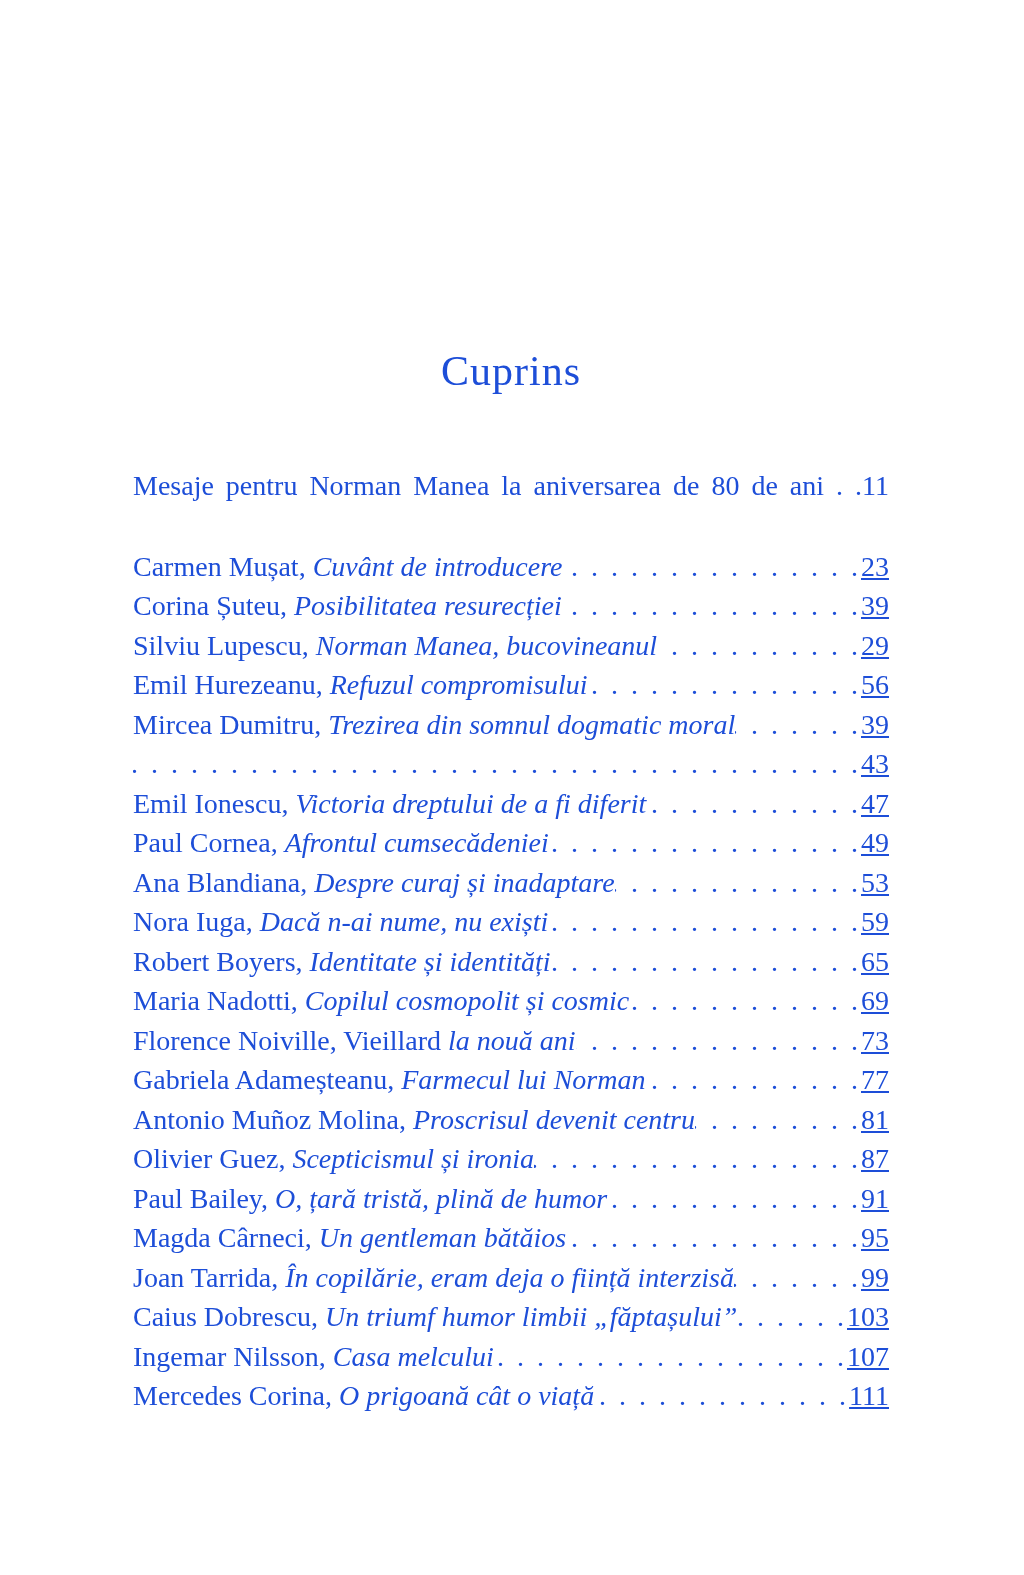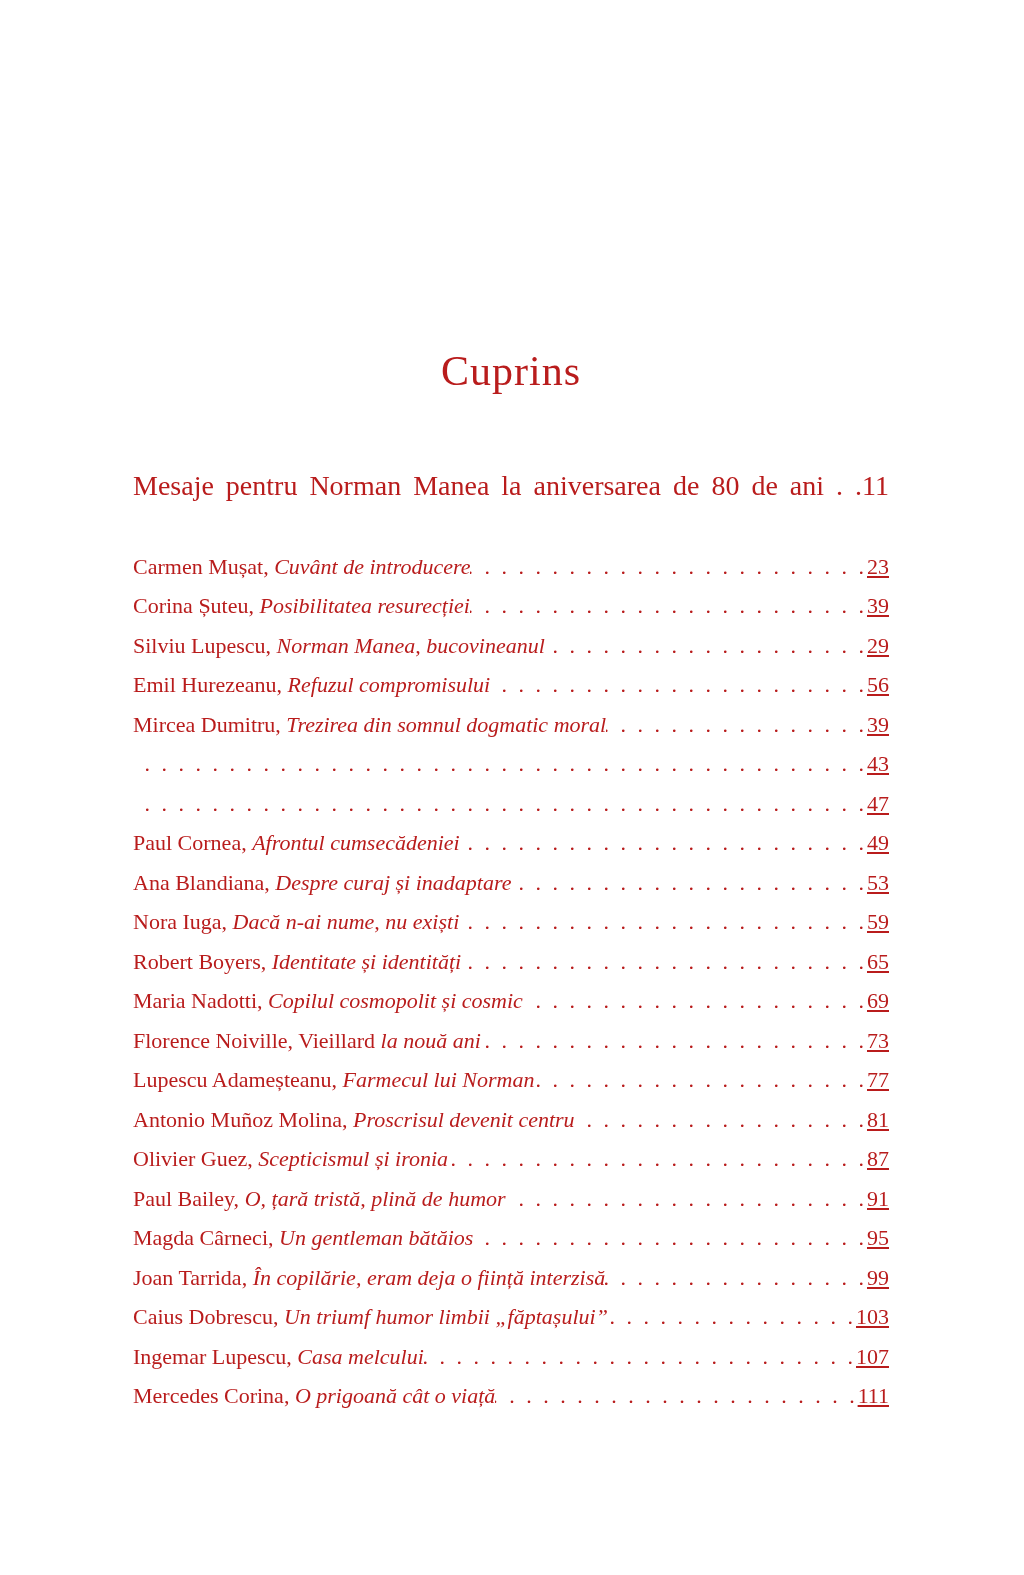--- a/index.html
+++ b/index.html
@@ -3,21 +3,21 @@
 <meta charset="utf-8">
 <style>
   html, body { margin: 0; padding: 0; }
   body { background: #ffffff; }
 
   .book-page {
     position: relative;
     width: 1024px;
     height: 1575px;
     background: #ffffff;
-    color: #b91c1c;
+    color: #1d4ed8;
     font-family: "Liberation Serif", "DejaVu Serif", serif;
     box-sizing: border-box;
     padding: 349px 135px 0 133px;
     overflow: hidden;
   }
 
   h1.contents-title {
     margin: 0;
     font-size: 42px;
     line-height: 44px;
@@ -32,21 +32,21 @@
     line-height: 39.5px;
     text-align: justify;
     text-align-last: justify;
   }
 
   .toc-list { margin-top: 41px; }
 
   .toc-row {
     display: flex;
     align-items: baseline;
-    font-size: 22px;
+    font-size: 28px;
     line-height: 39.5px;
   }
 
   .entry-text { white-space: nowrap; flex: 0 0 auto; }
   .italic { font-style: italic; }
 
   .leader {
     flex: 1 1 0;
     min-width: 8px;
     overflow: hidden;
@@ -99,20 +99,21 @@
     <span class="leader"></span>
     <span class="pagenum">39</span>
   </div>
 
   <div class="toc-row">
     <span class="leader"></span>
     <span class="pagenum">43</span>
   </div>
 
   <div class="toc-row">
+    <span class="entry-text"><span>Emil Ionescu, </span><span></span><span class="italic">Victoria dreptului de a fi diferit</span></span>
     <span class="leader"></span>
     <span class="pagenum">47</span>
   </div>
 
   <div class="toc-row">
     <span class="entry-text"><span>Paul Cornea, </span><span></span><span class="italic">Afrontul cumsecădeniei</span></span>
     <span class="leader"></span>
     <span class="pagenum">49</span>
   </div>
 
@@ -140,21 +141,21 @@
     <span class="pagenum">69</span>
   </div>
 
   <div class="toc-row">
     <span class="entry-text"><span>Florence Noiville, </span><span>Vieillard </span><span class="italic">la nouă ani</span></span>
     <span class="leader"></span>
     <span class="pagenum">73</span>
   </div>
 
   <div class="toc-row">
-    <span class="entry-text"><span>Lupescu Adameșteanu, </span><span></span><span class="italic">Farmecul lui Norman</span></span>
+    <span class="entry-text"><span>Gabriela Adameșteanu, </span><span></span><span class="italic">Farmecul lui Norman</span></span>
     <span class="leader"></span>
     <span class="pagenum">77</span>
   </div>
 
   <div class="toc-row">
     <span class="entry-text"><span>Antonio Muñoz Molina, </span><span></span><span class="italic">Proscrisul devenit centru</span></span>
     <span class="leader"></span>
     <span class="pagenum">81</span>
   </div>
 
@@ -182,21 +183,21 @@
     <span class="pagenum">99</span>
   </div>
 
   <div class="toc-row">
     <span class="entry-text"><span>Caius Dobrescu, </span><span></span><span class="italic">Un triumf humor limbii „făptașului”</span></span>
     <span class="leader"></span>
     <span class="pagenum">103</span>
   </div>
 
   <div class="toc-row">
-    <span class="entry-text"><span>Ingemar Lupescu, </span><span></span><span class="italic">Casa melcului</span></span>
+    <span class="entry-text"><span>Ingemar Nilsson, </span><span></span><span class="italic">Casa melcului</span></span>
     <span class="leader"></span>
     <span class="pagenum">107</span>
   </div>
 
   <div class="toc-row">
     <span class="entry-text"><span>Mercedes Corina, </span><span></span><span class="italic">O prigoană cât o viață</span></span>
     <span class="leader"></span>
     <span class="pagenum">111</span>
   </div>
 </div>

